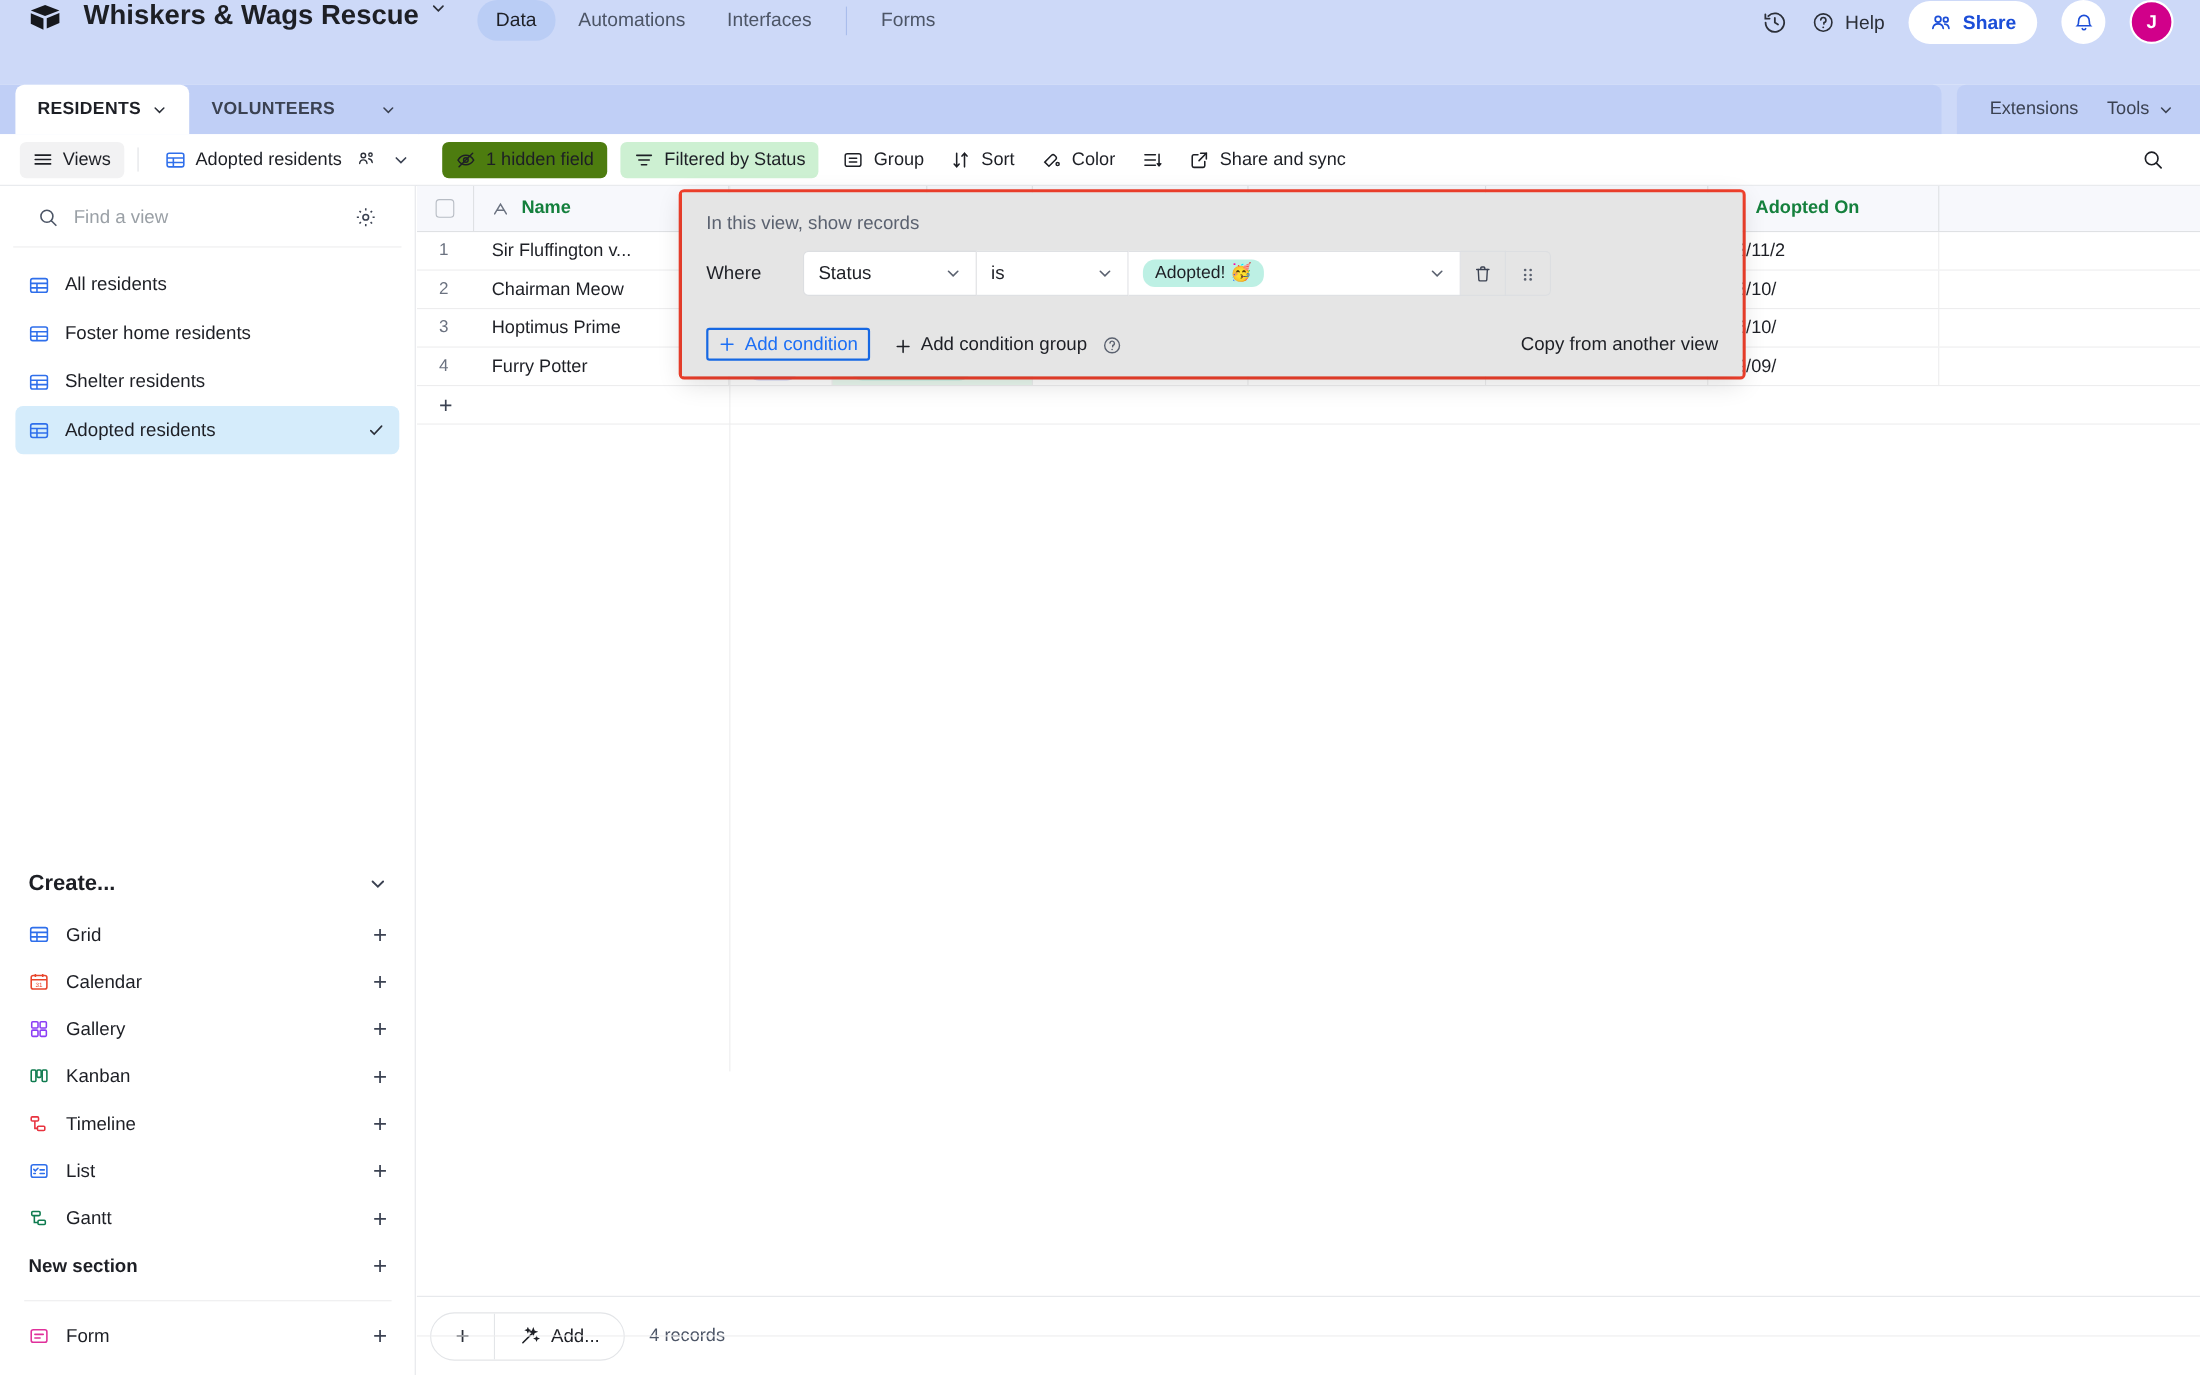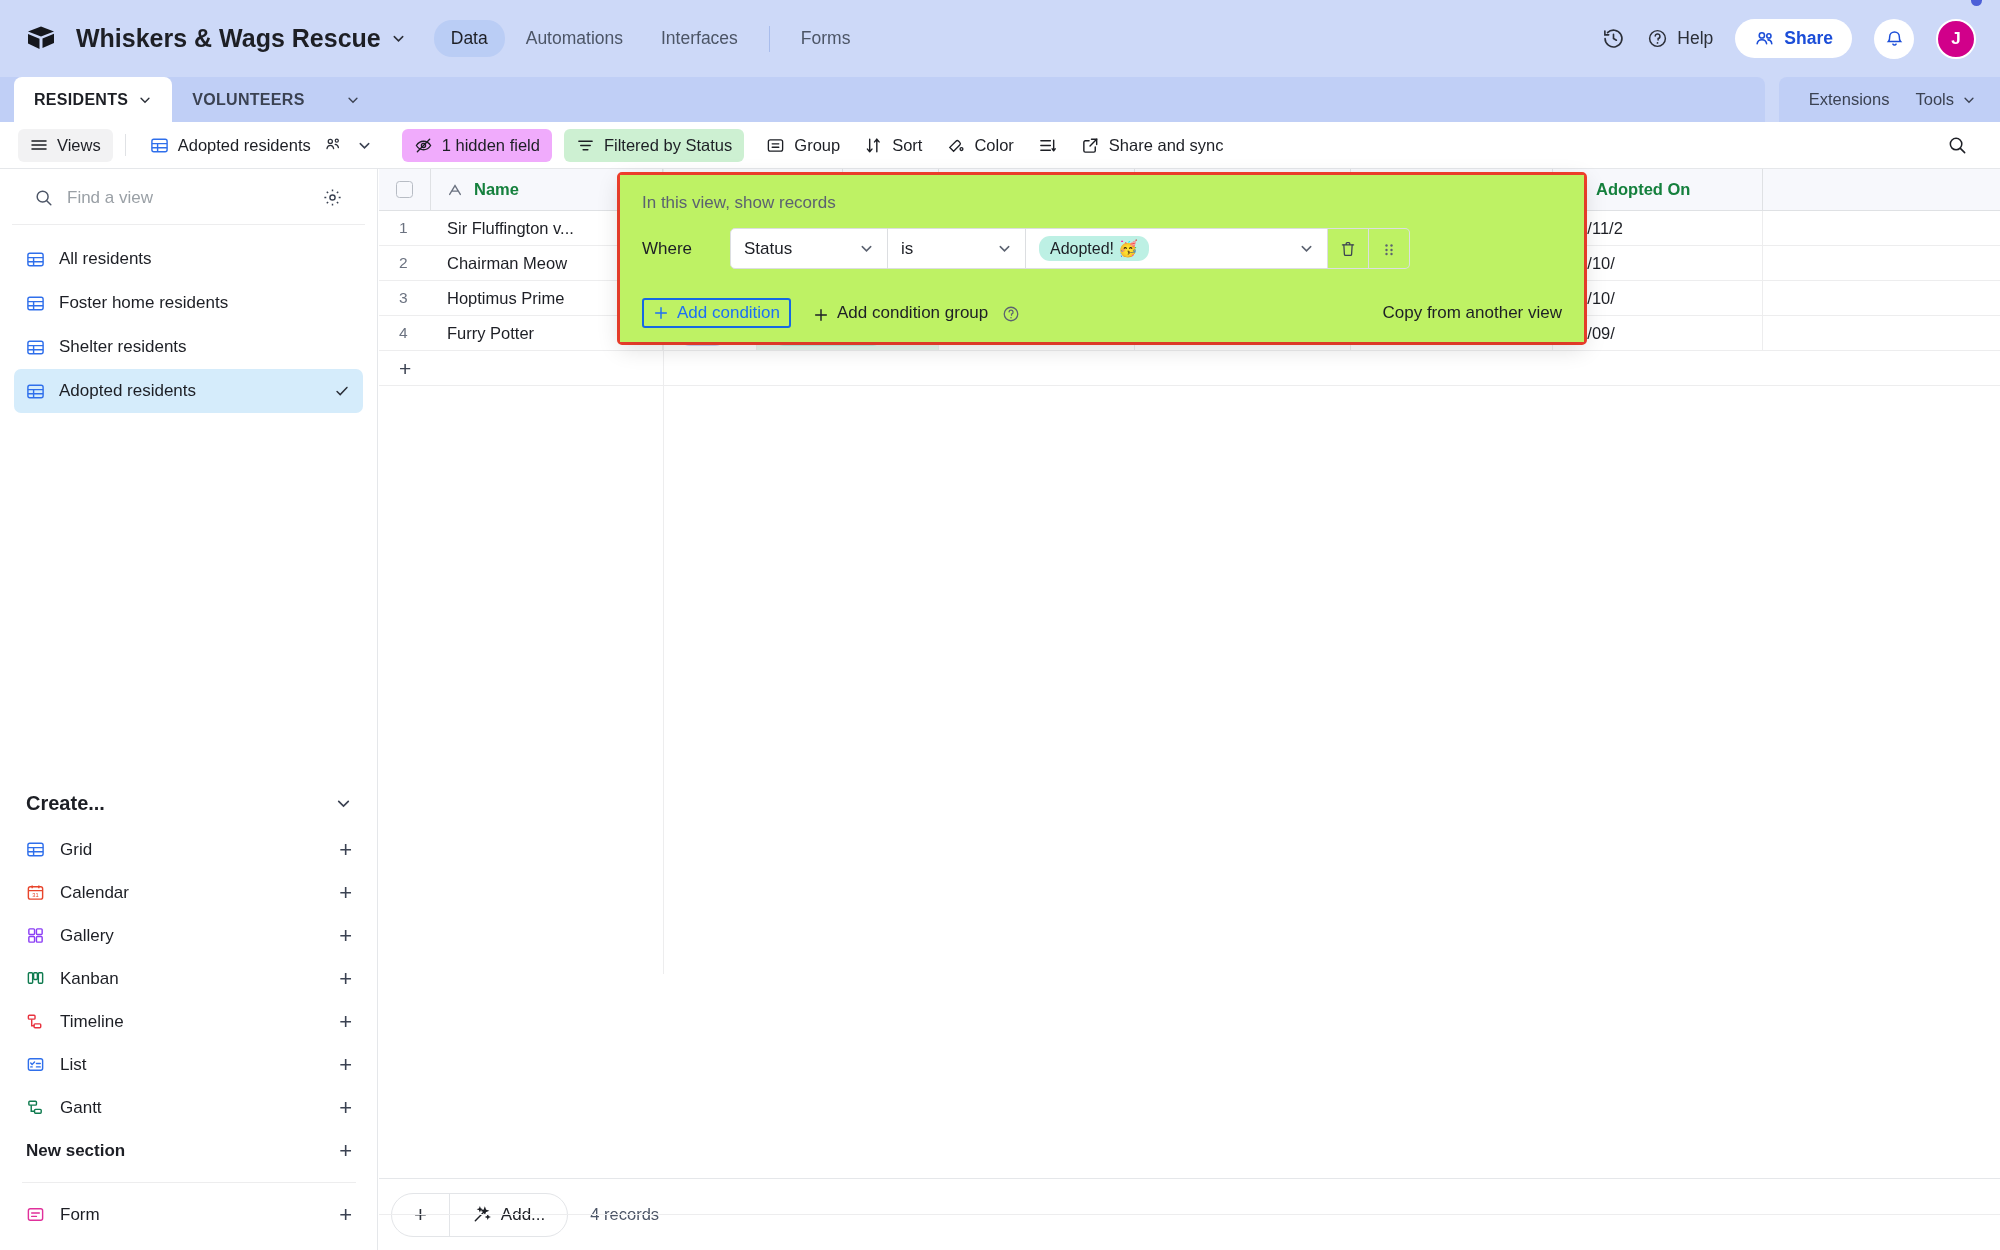--- a/index.html
+++ b/index.html
@@ -6,21 +6,21 @@
   html, body {
     width: 2000px; height: 1250px;
     font-family: "Liberation Sans", sans-serif;
     background: #fff; overflow: hidden;
   }
   body { position: relative; }
 
   
   .topbar {
     position: absolute; top: 0; left: 0; width: 2000px; height: 77px;
-    background: #cdd9f8; display: flex; align-items: center; padding: 0 24px;
+    background: #cdd9f8; display: flex; align-items: flex-start; padding: 0 24px;
   }
   .logo-cube { width: 34px; height: 34px; margin-right: 18px; flex: none; }
   .app-title { font-size: 25px; font-weight: bold; color: #1d1f25; white-space: nowrap; }
   .chev { display: inline-block; margin-left: 10px; color: #2b2f38; }
   .nav-tabs { display: flex; align-items: center; margin-left: 28px; gap: 4px; }
   .nav-tab {
     font-size: 17.5px; color: #4c5566; padding: 8px 17px; border-radius: 18px;
     white-space: nowrap;
   }
   .nav-tab.active { background: #bacdf5; color: #1d1f25; }
@@ -76,21 +76,21 @@
     position: absolute; top: 122px; left: 0; width: 2000px; height: 47px;
     background: #fff; display: flex; align-items: center; padding: 0 18px;
     border-bottom: 1px solid #e5e7ea;
   }
   .vb-item {
     display: flex; align-items: center; gap: 9px; font-size: 16.5px; color: #1d1f25;
     padding: 7px 12px; border-radius: 6px; white-space: nowrap;
   }
   .vb-views { background: #f2f2f3; font-weight: 500; }
   .vb-div { width: 1px; height: 22px; background: #e0e2e5; margin: 0 12px; }
-  .vb-hidden { background: #f0abfc; text-align: right; }
+  .vb-hidden { background: #4d7c0f; text-align: right; }
   .vb-filter { background: #cdf0d2; }
   .vb-search { margin-left: auto; padding-right: 14px; }
 
   
   .sidebar {
     position: absolute; top: 169px; left: 0; width: 378px; height: 1081px;
     background: #fff; border-right: 1px solid #e5e7ea;
   }
   .find-view {
     display: flex; align-items: center; gap: 13px; padding: 18px 22px 16px 22px;
@@ -164,21 +164,21 @@
   .reccount { margin-left: 22px; font-size: 16.5px; color: #4c5566; }
   .bb-line { position: absolute; left: 0; top: 35px; width: 1621px; height: 1px; background: #ededee; }
 
   
   .popup-outline {
     position: absolute; top: 172px; left: 617px; width: 970px; height: 173px;
     border: 3px solid #f2402c; border-radius: 5px; z-index: 30;
   }
   .popup {
     position: absolute; top: 175px; left: 620px; width: 964px; height: 167px;
-    background: #bef264; box-shadow: 0 6px 22px rgba(0,0,0,.14); z-index: 31;
+    background: #e5e5e5; box-shadow: 0 6px 22px rgba(0,0,0,.14); z-index: 31;
     padding: 18px 22px;
   }
   .popup-label { font-size: 17px; color: #5b6270; margin-bottom: 15px; }
   .cond-row { display: flex; align-items: center; gap: 0; }
   .where { width: 88px; font-size: 17px; color: #1d1f25; }
   .sel-box {
     display: flex; align-items: center; height: 41px; border: 1px solid #dcdee1;
     font-size: 17px; color: #1d1f25; padding: 0 13px; background: #fff;
   }
   .sel-box .sc { margin-left: auto; color: #5b6270; }

